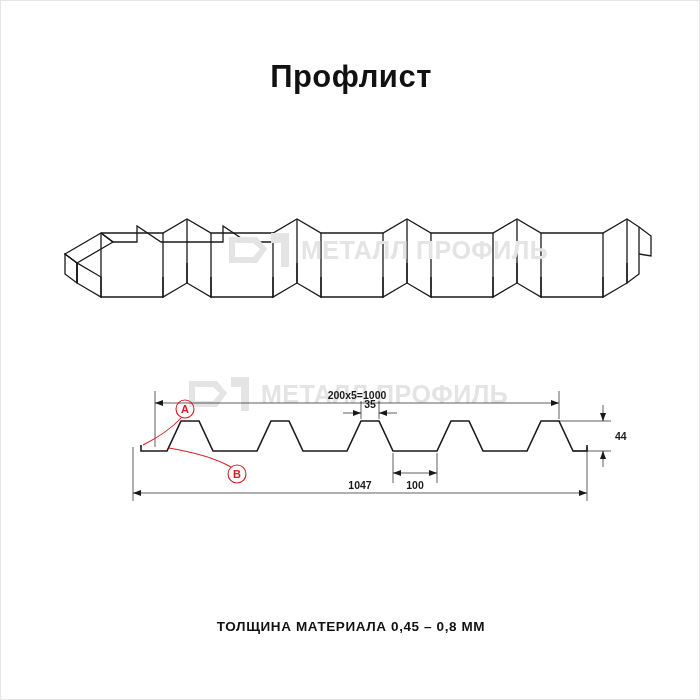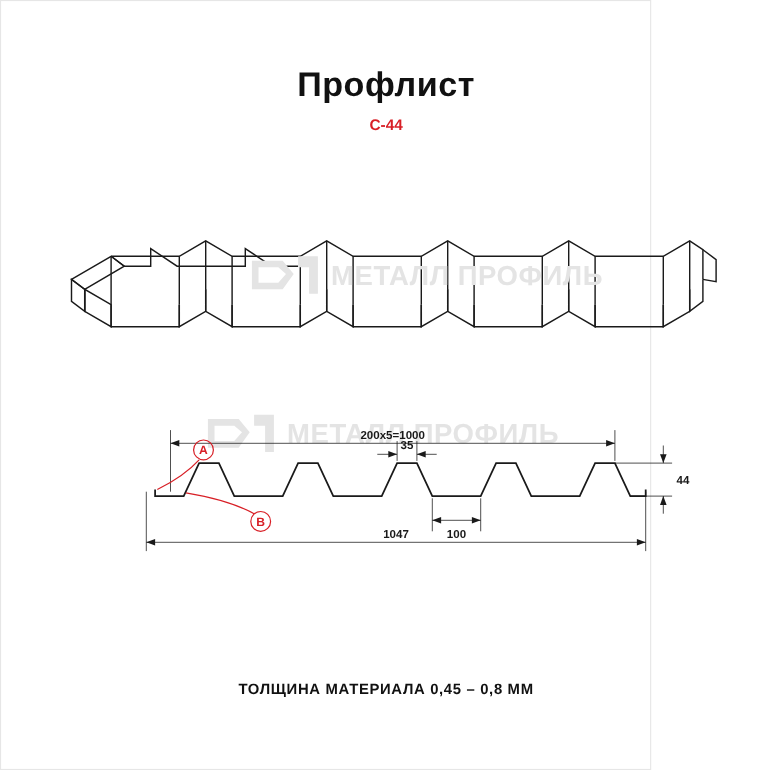--- a/index.html
+++ b/index.html
@@ -9,21 +9,21 @@
   body {
     width: 700px;
     height: 700px;
     background: #ffffff;
     font-family: "Liberation Sans", sans-serif;
     color: #1a1a1a;
     overflow: hidden;
   }
   .page {
     position: relative;
-    width: 592px;
+    width: 700px;
     height: 700px;
     box-sizing: border-box;
     border: 1px solid #e6e6e6;
   }
   .title {
     position: absolute;
     top: 58px;
     left: 0;
     width: 700px;
     text-align: center;
@@ -78,21 +78,20 @@
   .wm2 { top: 362px; left: 182px; }
   svg { display: block; overflow: visible; }
   text { font-family: "Liberation Sans", sans-serif; }
 </style>
 </head>
 <body>
 
 <div class="page">
 
   <div class="title">Профлист</div>
-  <div class="subtitle">С-44</div>
 
   <div class="iso-wrap">
     <svg width="620" height="160" viewBox="0 0 620 160">
       <g fill="none" stroke="#1a1a1a" stroke-width="1.3" stroke-linejoin="miter">
 
         <path d="M24 93 L24 113 L36 122 L36 102 Z"></path>
         <path d="M24 93 L60 72 L72 81 L36 102 Z"></path>
 
         <path d="M36 102 L36 122 L60 136 L60 116 Z"></path>
         <path d="M60 116 L60 136 L122 136 L122 116"></path>

